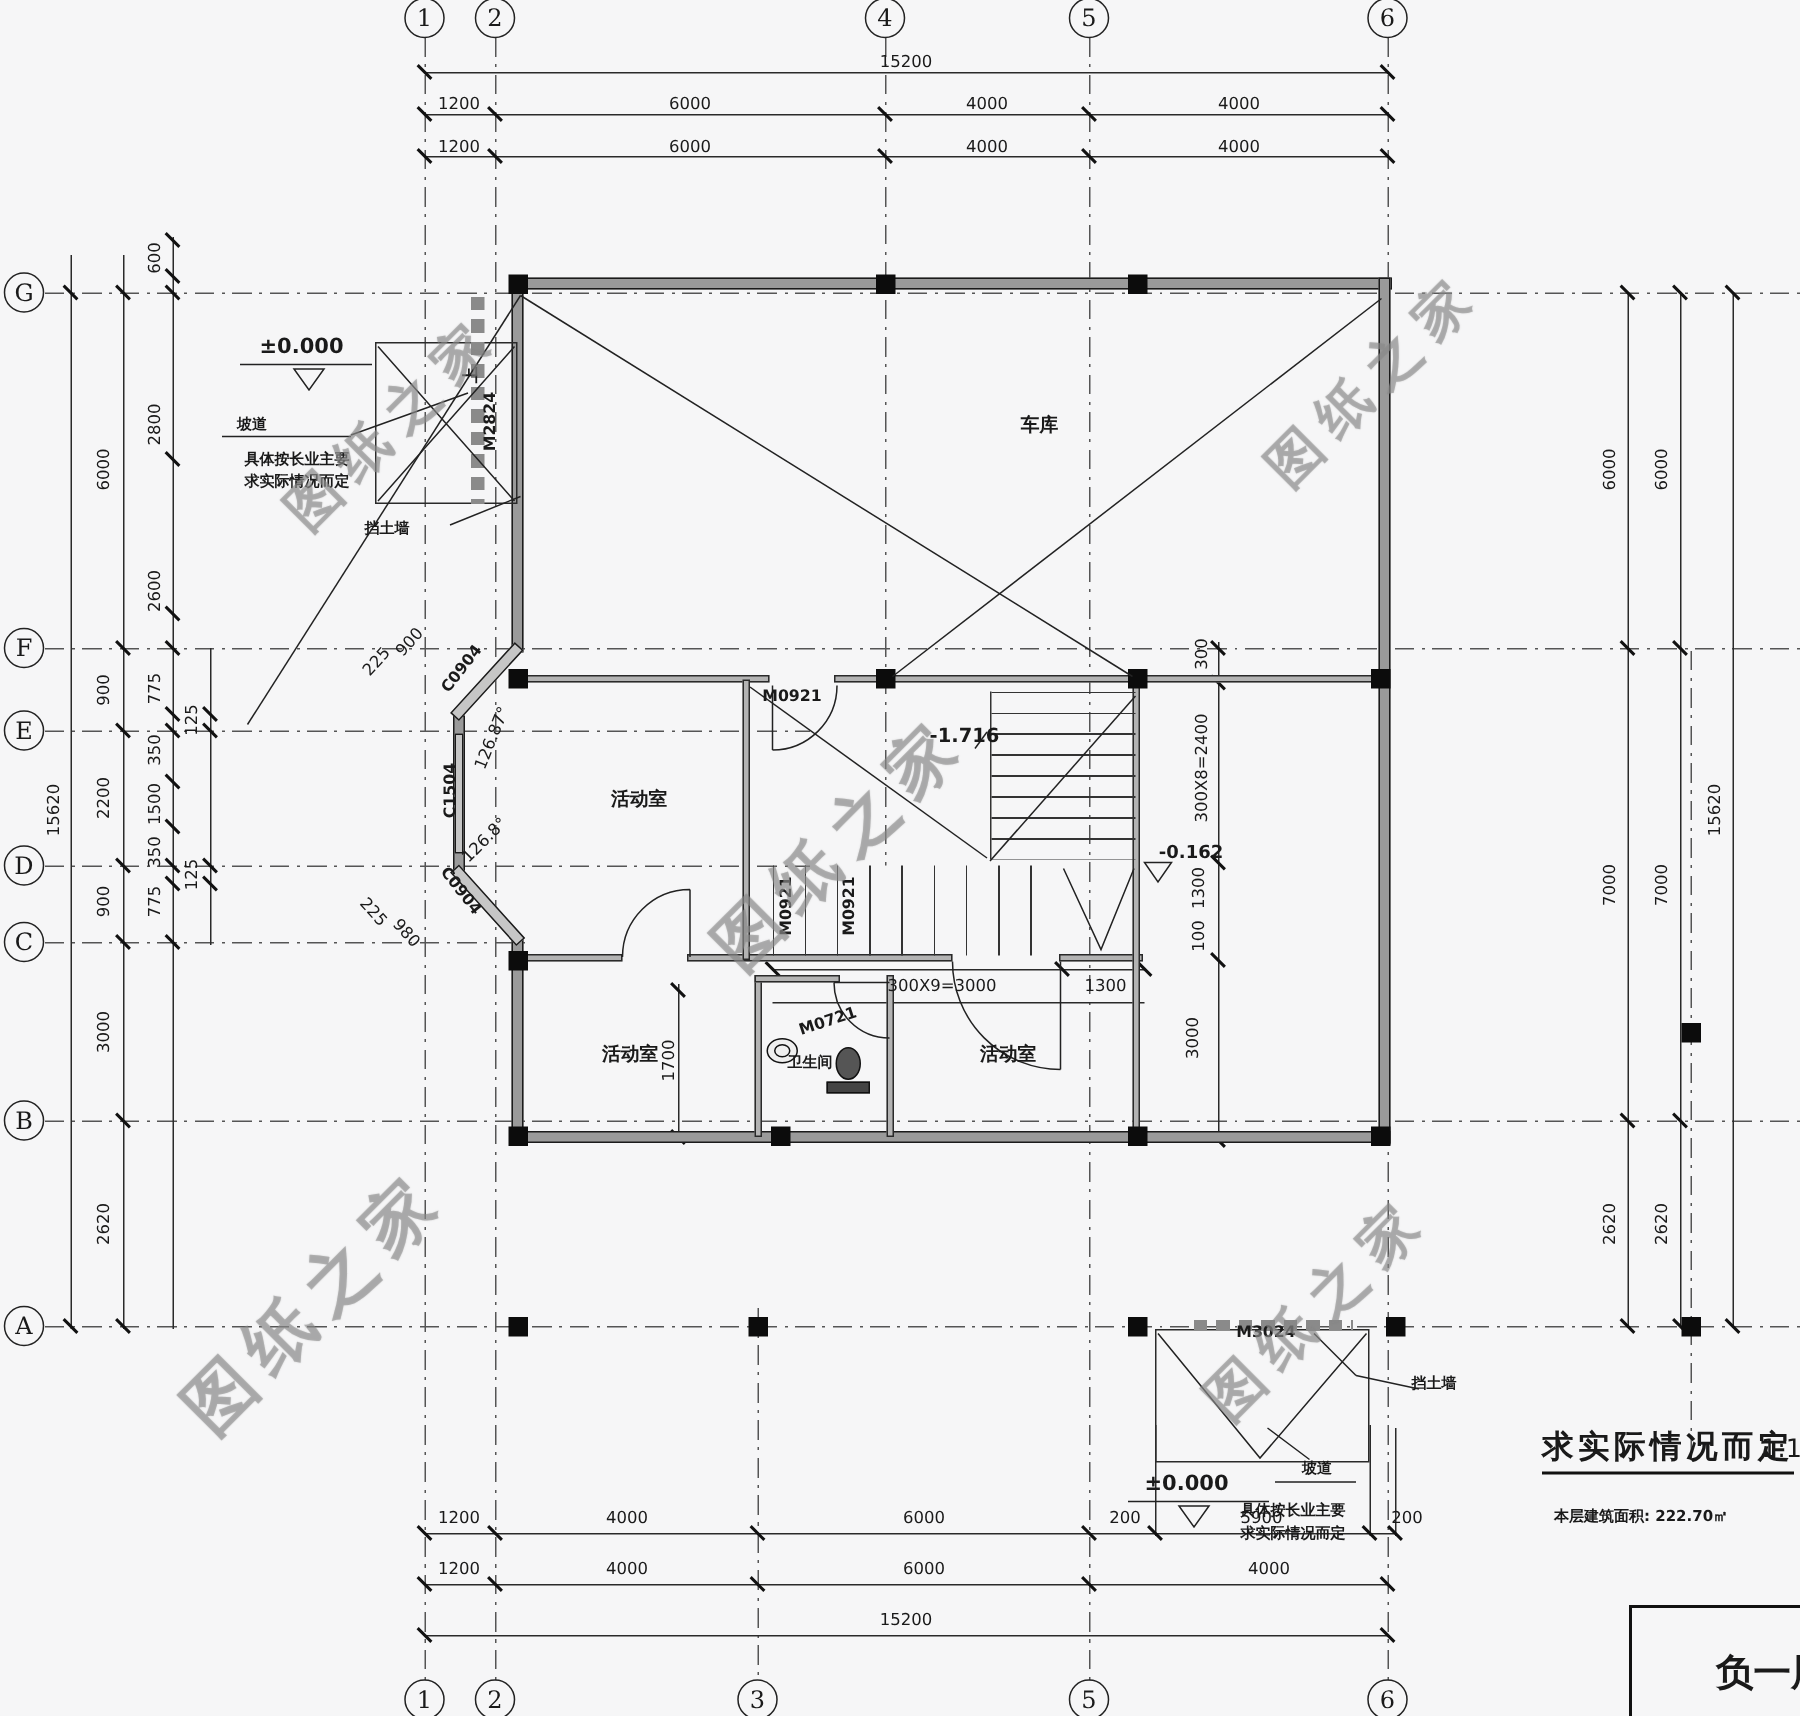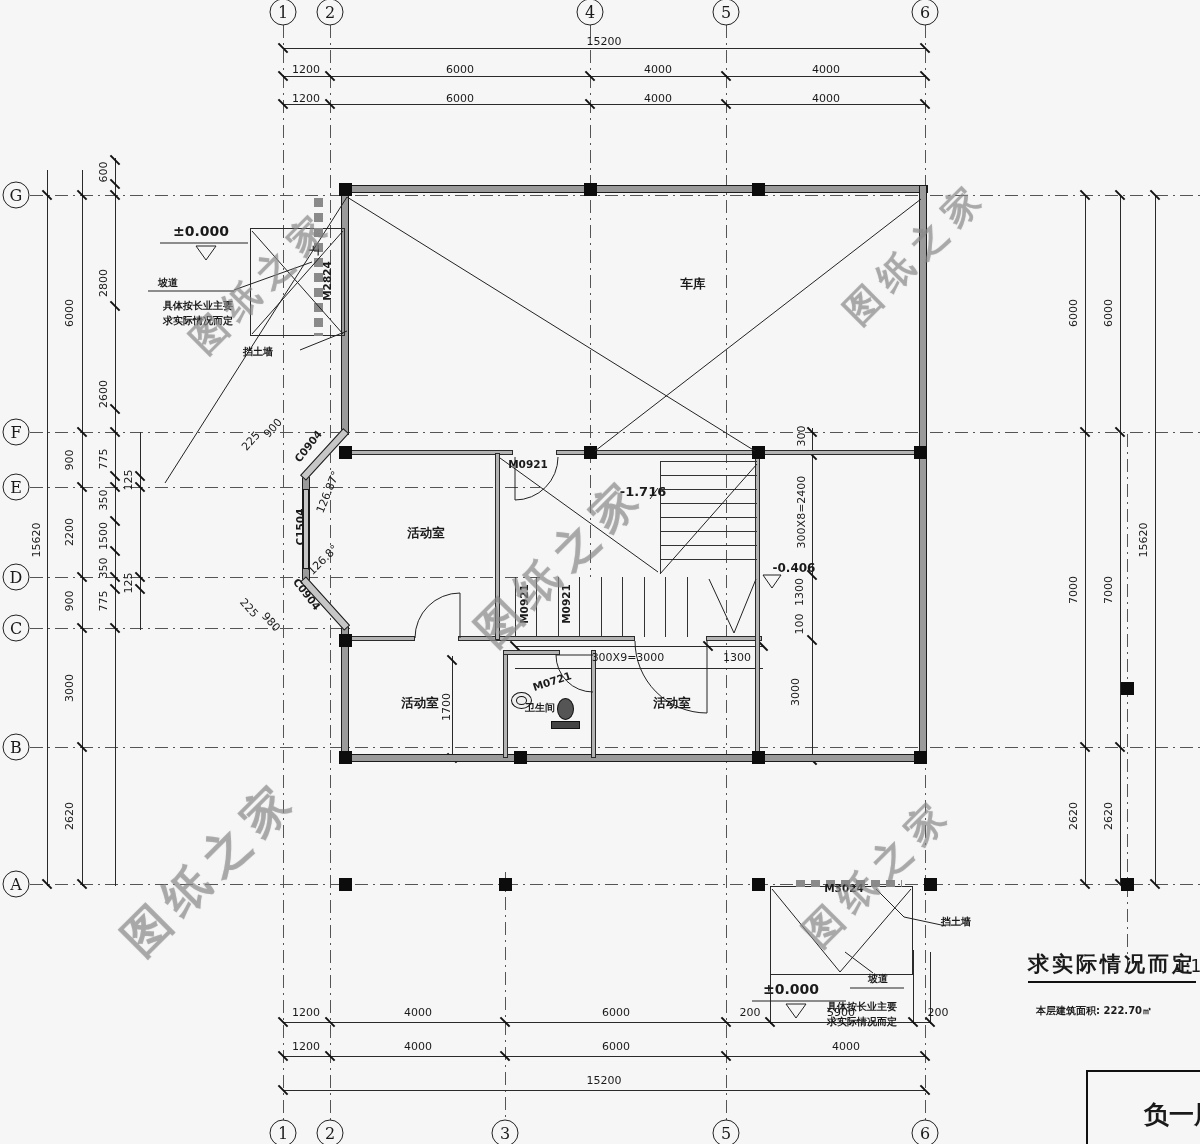--- a/index.html
+++ b/index.html
@@ -362,21 +362,21 @@
       <span class="tag" style="left: 524px; top: 604px; transform: translate(-50%, -50%) rotate(-90deg);">M0921</span>
       <span class="tag" style="left: 566px; top: 604px; transform: translate(-50%, -50%) rotate(-90deg);">M0921</span>
       <span class="tag" style="left: 552px; top: 681px; transform: translate(-50%, -50%) rotate(-18deg);">M0721</span>
       <span class="tag" style="left: 844px; top: 888px; transform: translate(-50%, -50%);">M3024</span>
       <span class="tag" style="left: 308px; top: 446px; transform: translate(-50%, -50%) rotate(-52deg);">C0904</span>
       <span class="tag" style="left: 300px; top: 527px; transform: translate(-50%, -50%) rotate(-90deg);">C1504</span>
       <span class="tag" style="left: 307px; top: 594px; transform: translate(-50%, -50%) rotate(52deg);">C0904</span>
       <span class="level" style="left: 201px; top: 231px; transform: translate(-50%, -50%);">±0.000</span>
       <span class="level" style="left: 791px; top: 989px; transform: translate(-50%, -50%);">±0.000</span>
       <span class="level" style="left: 643px; top: 491px; font-size: 13px; transform: translate(-50%, -50%);">-1.716</span>
-      <span class="level" style="left: 794px; top: 568px; font-size: 12px; transform: translate(-50%, -50%);">-0.406</span>
+      <span class="level" style="left: 794px; top: 568px; font-size: 12px; transform: translate(-50%, -50%);">-0.162</span>
       <span class="note" style="left: 168px; top: 283px; transform: translate(-50%, -50%);">坡道</span>
       <span class="note" style="left: 198px; top: 306px; transform: translate(-50%, -50%);">具体按长业主要</span>
       <span class="note" style="left: 198px; top: 321px; transform: translate(-50%, -50%);">求实际情况而定</span>
       <span class="note" style="left: 258px; top: 352px; transform: translate(-50%, -50%);">挡土墙</span>
       <span class="note" style="left: 956px; top: 922px; transform: translate(-50%, -50%);">挡土墙</span>
       <span class="note" style="left: 878px; top: 979px; transform: translate(-50%, -50%);">坡道</span>
       <span class="note" style="left: 862px; top: 1007px; transform: translate(-50%, -50%);">具体按长业主要</span>
       <span class="note" style="left: 862px; top: 1022px; transform: translate(-50%, -50%);">求实际情况而定</span>
       <span class="wm" style="left: 210px; top: 868px; font-size: 46px; transform: translate(-50%, -50%) rotate(-45deg);">图纸之家</span>
       <span class="wm" style="left: 262px; top: 282px; font-size: 36px; transform: translate(-50%, -50%) rotate(-45deg);">图纸之家</span>

